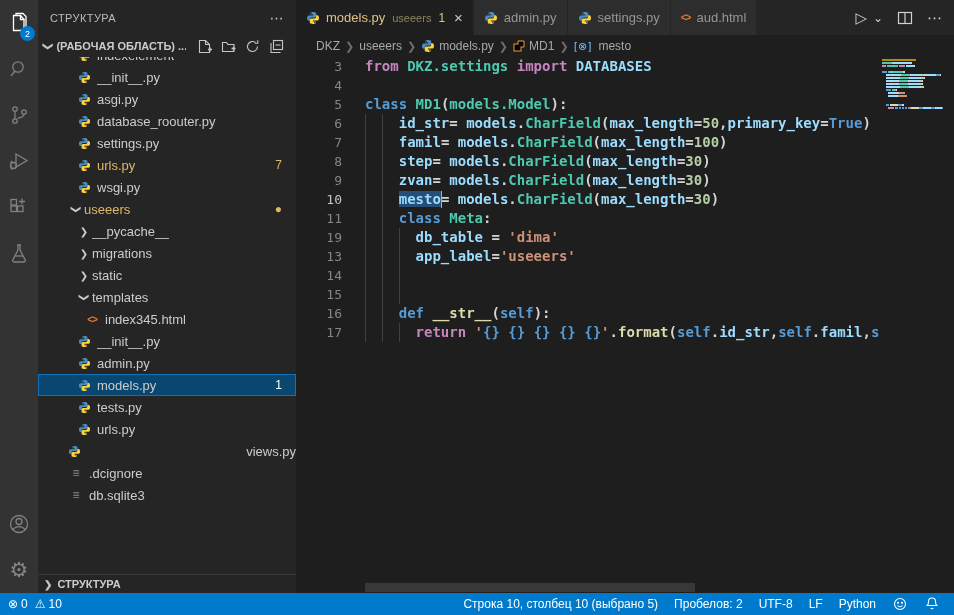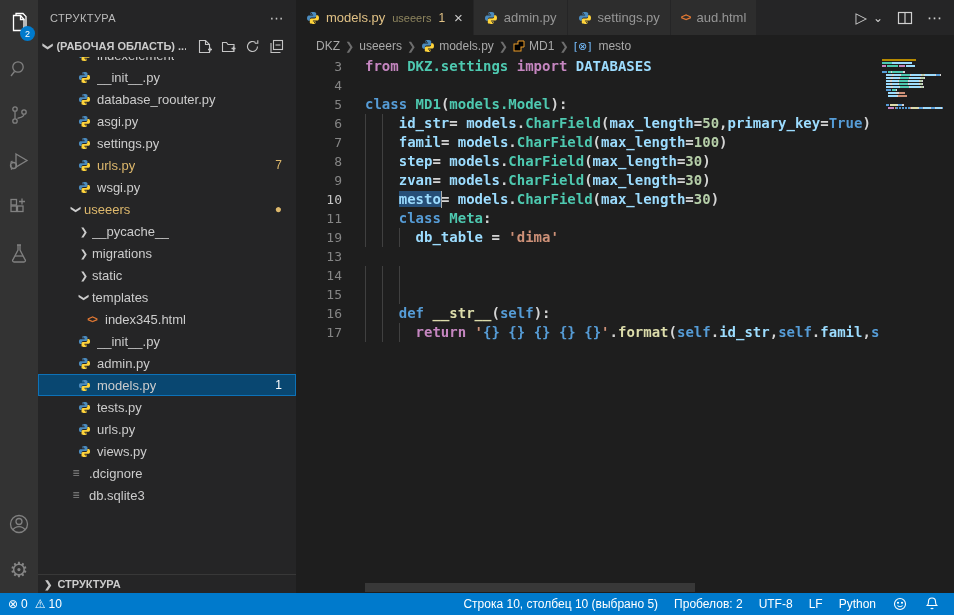--- a/index.html
+++ b/index.html
@@ -230,32 +230,32 @@
           </div>
         </div>
         <div class="row">
           <div class="rowin" style="padding-left: 38px;">
             <span class="ficon">
               <svg width="14" height="14" viewBox="0 0 14 14">
                 <path fill="#4b8bbe" stroke="none" d="M6.9 1C4.3 1 4.4 2.2 4.4 2.2V3.6h2.7v.9H3S1 4.3 1 7.1c0 2.8 1.8 2.7 1.8 2.7h1.1V8.3s-.1-1.8 1.8-1.8h2.8s1.7.1 1.7-1.7V2.4S10.5 1 6.9 1zM5.4 1.9a.6.6 0 1 1 0 1.2.6.6 0 0 1 0-1.2z"></path>
                 <path fill="#ffd43b" stroke="none" d="M7.1 13c2.6 0 2.5-1.2 2.5-1.2V10.4H6.9v-.9H11s2 .2 2-2.6c0-2.8-1.8-2.7-1.8-2.7h-1.1v1.5s.1 1.8-1.8 1.8H5.5s-1.7-.1-1.7 1.7v2.4S3.5 13 7.1 13zM8.6 12.1a.6.6 0 1 1 0-1.2.6.6 0 0 1 0 1.2z"></path>
               </svg>
             </span>
+            <span class="fname">asgi.py</span>
+          </div>
+        </div>
+        <div class="row">
+          <div class="rowin" style="padding-left: 38px;">
+            <span class="ficon">
+              <svg width="14" height="14" viewBox="0 0 14 14">
+                <path fill="#4b8bbe" stroke="none" d="M6.9 1C4.3 1 4.4 2.2 4.4 2.2V3.6h2.7v.9H3S1 4.3 1 7.1c0 2.8 1.8 2.7 1.8 2.7h1.1V8.3s-.1-1.8 1.8-1.8h2.8s1.7.1 1.7-1.7V2.4S10.5 1 6.9 1zM5.4 1.9a.6.6 0 1 1 0 1.2.6.6 0 0 1 0-1.2z"></path>
+                <path fill="#ffd43b" stroke="none" d="M7.1 13c2.6 0 2.5-1.2 2.5-1.2V10.4H6.9v-.9H11s2 .2 2-2.6c0-2.8-1.8-2.7-1.8-2.7h-1.1v1.5s.1 1.8-1.8 1.8H5.5s-1.7-.1-1.7 1.7v2.4S3.5 13 7.1 13zM8.6 12.1a.6.6 0 1 1 0-1.2.6.6 0 0 1 0 1.2z"></path>
+              </svg>
+            </span>
             <span class="fname">database_roouter.py</span>
-          </div>
-        </div>
-        <div class="row">
-          <div class="rowin" style="padding-left: 38px;">
-            <span class="ficon">
-              <svg width="14" height="14" viewBox="0 0 14 14">
-                <path fill="#4b8bbe" stroke="none" d="M6.9 1C4.3 1 4.4 2.2 4.4 2.2V3.6h2.7v.9H3S1 4.3 1 7.1c0 2.8 1.8 2.7 1.8 2.7h1.1V8.3s-.1-1.8 1.8-1.8h2.8s1.7.1 1.7-1.7V2.4S10.5 1 6.9 1zM5.4 1.9a.6.6 0 1 1 0 1.2.6.6 0 0 1 0-1.2z"></path>
-                <path fill="#ffd43b" stroke="none" d="M7.1 13c2.6 0 2.5-1.2 2.5-1.2V10.4H6.9v-.9H11s2 .2 2-2.6c0-2.8-1.8-2.7-1.8-2.7h-1.1v1.5s.1 1.8-1.8 1.8H5.5s-1.7-.1-1.7 1.7v2.4S3.5 13 7.1 13zM8.6 12.1a.6.6 0 1 1 0-1.2.6.6 0 0 1 0 1.2z"></path>
-              </svg>
-            </span>
-            <span class="fname">asgi.py</span>
           </div>
         </div>
         <div class="row">
           <div class="rowin" style="padding-left: 38px;">
             <span class="ficon">
               <svg width="14" height="14" viewBox="0 0 14 14">
                 <path fill="#4b8bbe" stroke="none" d="M6.9 1C4.3 1 4.4 2.2 4.4 2.2V3.6h2.7v.9H3S1 4.3 1 7.1c0 2.8 1.8 2.7 1.8 2.7h1.1V8.3s-.1-1.8 1.8-1.8h2.8s1.7.1 1.7-1.7V2.4S10.5 1 6.9 1zM5.4 1.9a.6.6 0 1 1 0 1.2.6.6 0 0 1 0-1.2z"></path>
                 <path fill="#ffd43b" stroke="none" d="M7.1 13c2.6 0 2.5-1.2 2.5-1.2V10.4H6.9v-.9H11s2 .2 2-2.6c0-2.8-1.8-2.7-1.8-2.7h-1.1v1.5s.1 1.8-1.8 1.8H5.5s-1.7-.1-1.7 1.7v2.4S3.5 13 7.1 13zM8.6 12.1a.6.6 0 1 1 0-1.2.6.6 0 0 1 0 1.2z"></path>
               </svg>
             </span>
@@ -374,21 +374,21 @@
             <span class="ficon">
               <svg width="14" height="14" viewBox="0 0 14 14">
                 <path fill="#4b8bbe" stroke="none" d="M6.9 1C4.3 1 4.4 2.2 4.4 2.2V3.6h2.7v.9H3S1 4.3 1 7.1c0 2.8 1.8 2.7 1.8 2.7h1.1V8.3s-.1-1.8 1.8-1.8h2.8s1.7.1 1.7-1.7V2.4S10.5 1 6.9 1zM5.4 1.9a.6.6 0 1 1 0 1.2.6.6 0 0 1 0-1.2z"></path>
                 <path fill="#ffd43b" stroke="none" d="M7.1 13c2.6 0 2.5-1.2 2.5-1.2V10.4H6.9v-.9H11s2 .2 2-2.6c0-2.8-1.8-2.7-1.8-2.7h-1.1v1.5s.1 1.8-1.8 1.8H5.5s-1.7-.1-1.7 1.7v2.4S3.5 13 7.1 13zM8.6 12.1a.6.6 0 1 1 0-1.2.6.6 0 0 1 0 1.2z"></path>
               </svg>
             </span>
             <span class="fname">urls.py</span>
           </div>
         </div>
         <div class="row">
-          <div class="rowin" style="padding-left: 38px;">
+          <div class="rowin" style="padding-left: 28px; justify-content: space-between;">
             <span class="ficon">
               <svg width="14" height="14" viewBox="0 0 14 14">
                 <path fill="#4b8bbe" stroke="none" d="M6.9 1C4.3 1 4.4 2.2 4.4 2.2V3.6h2.7v.9H3S1 4.3 1 7.1c0 2.8 1.8 2.7 1.8 2.7h1.1V8.3s-.1-1.8 1.8-1.8h2.8s1.7.1 1.7-1.7V2.4S10.5 1 6.9 1zM5.4 1.9a.6.6 0 1 1 0 1.2.6.6 0 0 1 0-1.2z"></path>
                 <path fill="#ffd43b" stroke="none" d="M7.1 13c2.6 0 2.5-1.2 2.5-1.2V10.4H6.9v-.9H11s2 .2 2-2.6c0-2.8-1.8-2.7-1.8-2.7h-1.1v1.5s.1 1.8-1.8 1.8H5.5s-1.7-.1-1.7 1.7v2.4S3.5 13 7.1 13zM8.6 12.1a.6.6 0 1 1 0-1.2.6.6 0 0 1 0 1.2z"></path>
               </svg>
             </span>
             <span class="fname">views.py</span>
           </div>
         </div>
         <div class="row">
@@ -538,20 +538,21 @@
         <div class="code-line">
           <div class="ln">11</div>
           <div class="ct"><div class="guide" style="left: 0px;"></div><div class="guide" style="left: 16.86px;"></div><span style="color: rgb(212, 212, 212);">    </span><span style="color: rgb(86, 156, 214);">class</span><span style="color: rgb(212, 212, 212);"> </span><span style="color: rgb(78, 201, 176);">Meta</span><span style="color: rgb(212, 212, 212);">:</span></div>
         </div>
         <div class="code-line">
           <div class="ln">19</div>
           <div class="ct"><div class="guide" style="left: 0px;"></div><div class="guide" style="left: 16.86px;"></div><div class="guide" style="left: 33.72px;"></div><span style="color: rgb(212, 212, 212);">      </span><span style="color: rgb(156, 220, 254);">db_table</span><span style="color: rgb(212, 212, 212);"> = </span><span style="color: rgb(206, 145, 120);">'dima'</span></div>
         </div>
         <div class="code-line">
           <div class="ln">13</div>
+          <div class="ct"><div class="guide" style="left: 0px;"></div><div class="guide" style="left: 16.86px;"></div><div class="guide" style="left: 33.72px;"></div><span style="color: rgb(212, 212, 212);">      </span><span style="color: rgb(156, 220, 254);">app_label</span><span style="color: rgb(212, 212, 212);">=</span><span style="color: rgb(206, 145, 120);">'useeers'</span></div>
         </div>
         <div class="code-line">
           <div class="ln">14</div>
           <div class="ct"><div class="guide" style="left: 0px;"></div><div class="guide" style="left: 16.86px;"></div><div class="guide" style="left: 33.72px;"></div></div>
         </div>
         <div class="code-line">
           <div class="ln">15</div>
           <div class="ct"><div class="guide" style="left: 0px;"></div><div class="guide" style="left: 16.86px;"></div><div class="guide" style="left: 33.72px;"></div></div>
         </div>
         <div class="code-line">

